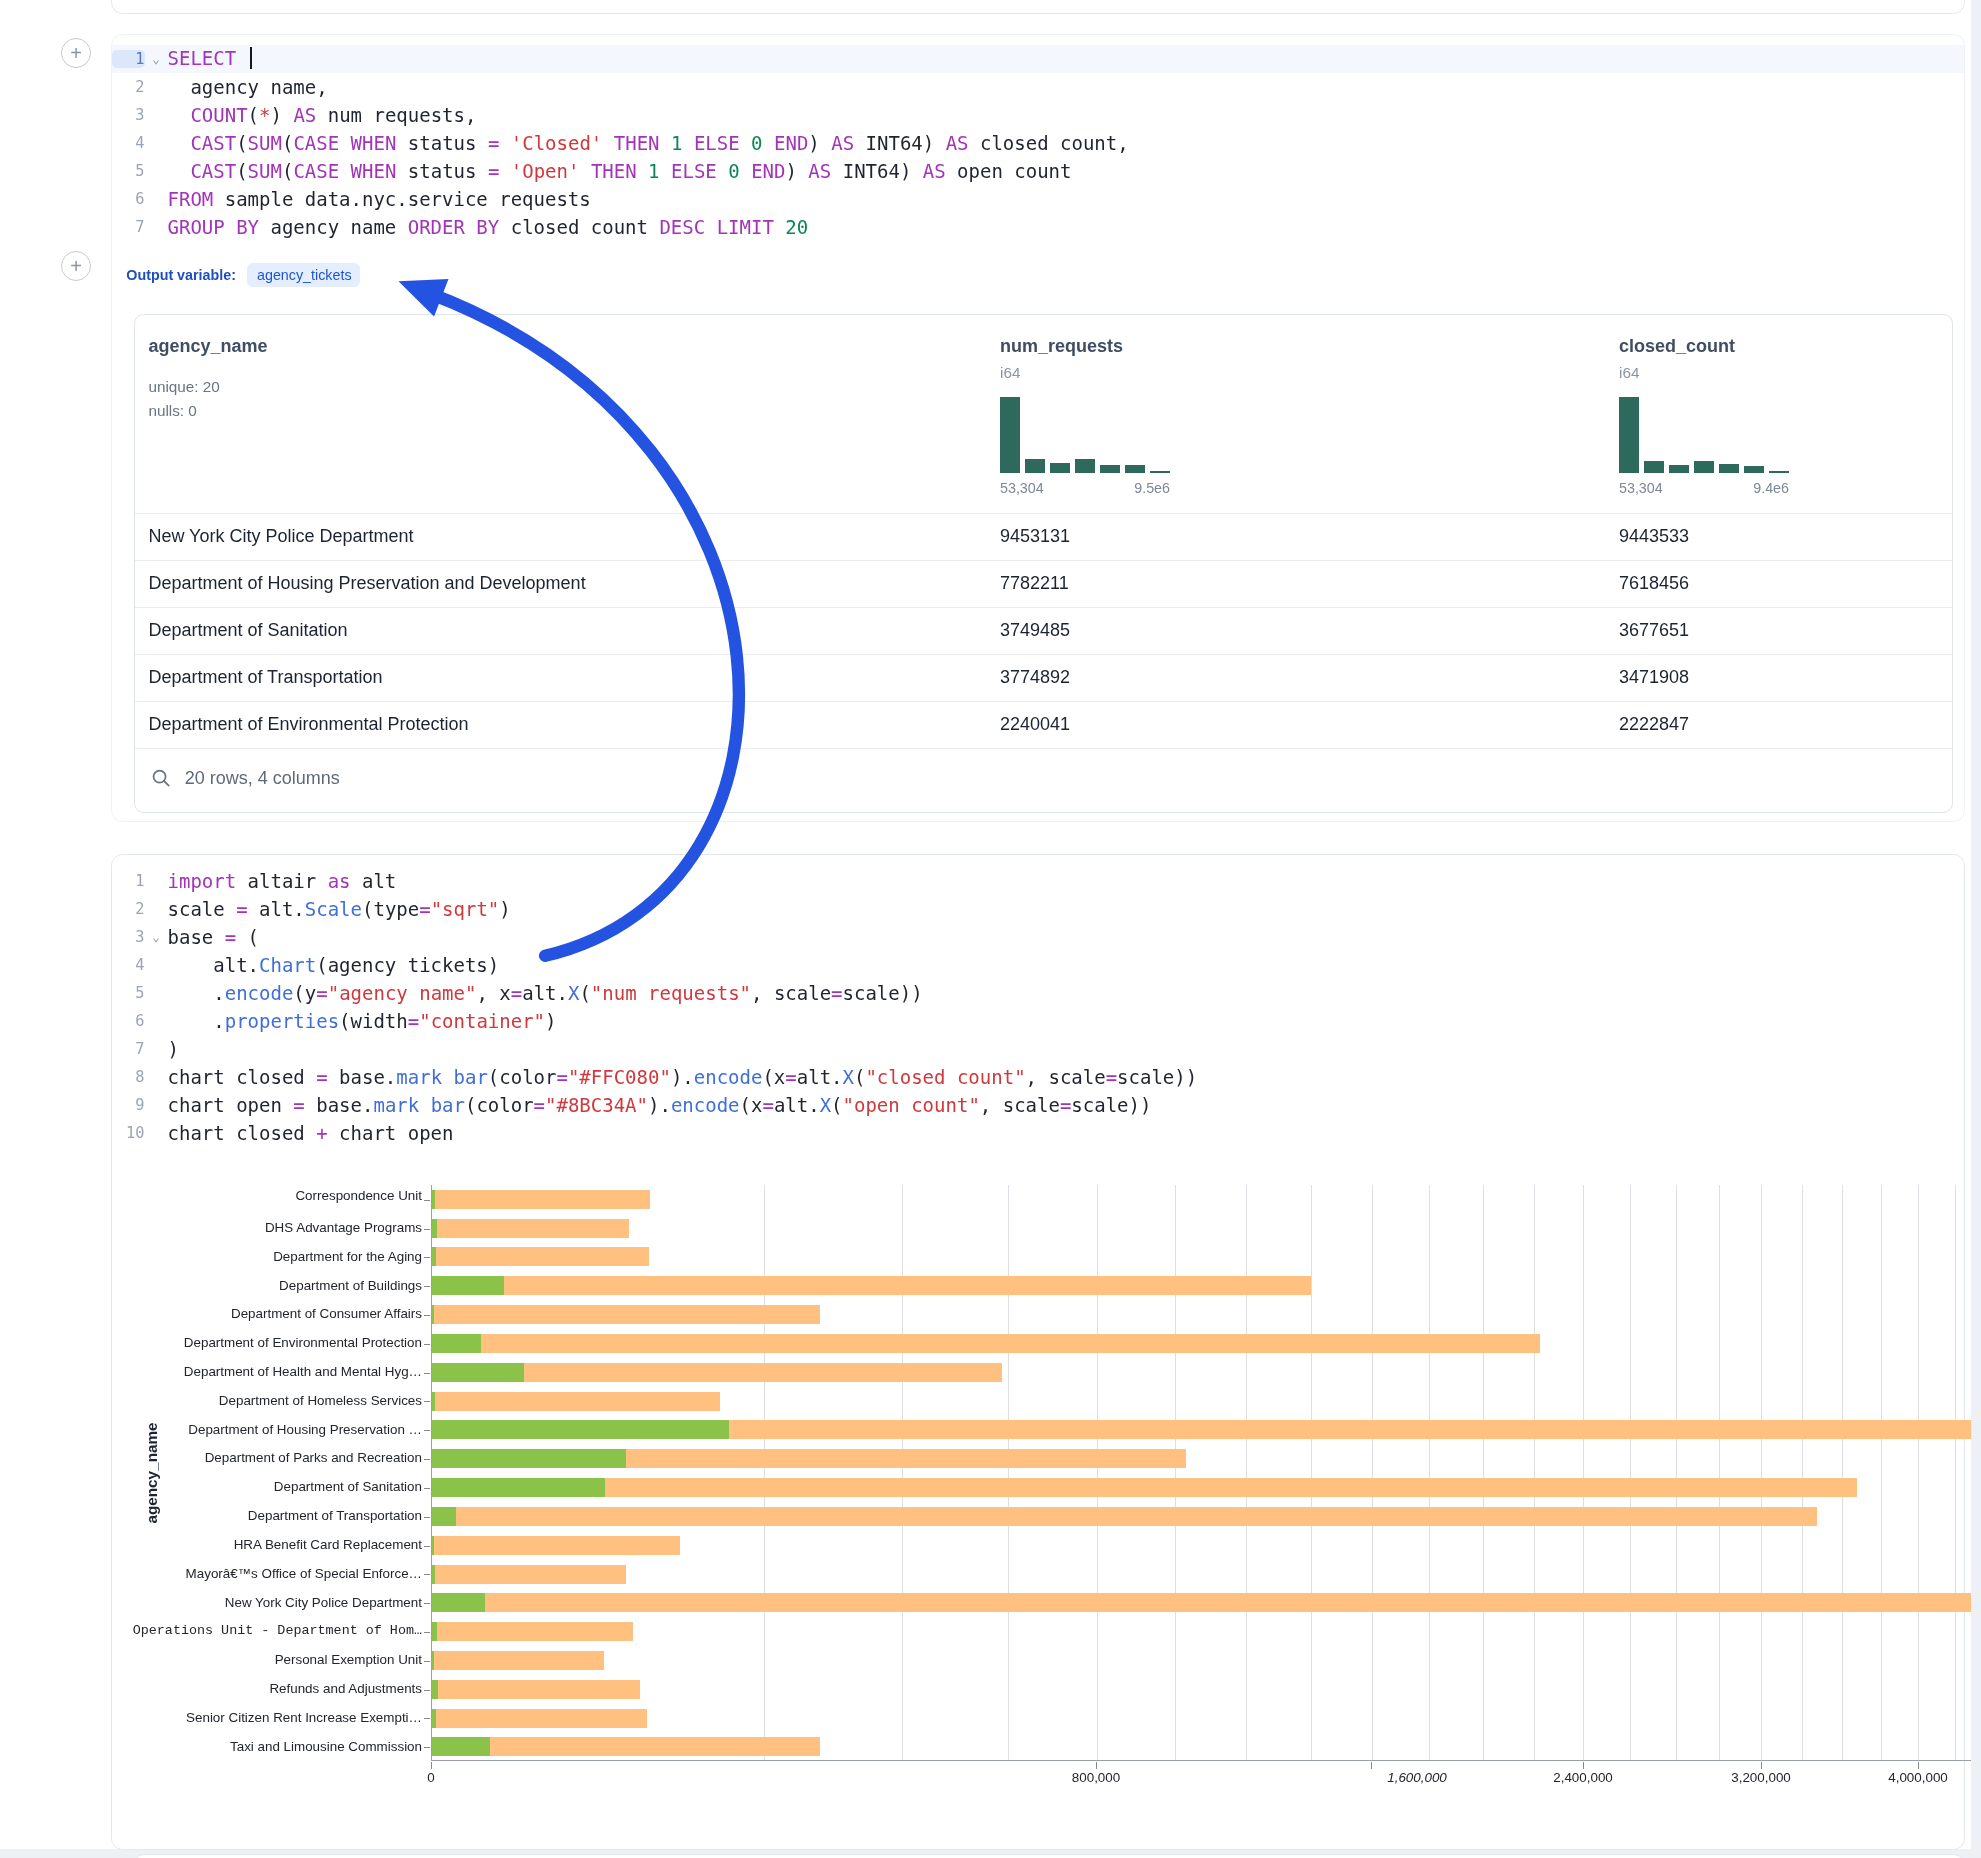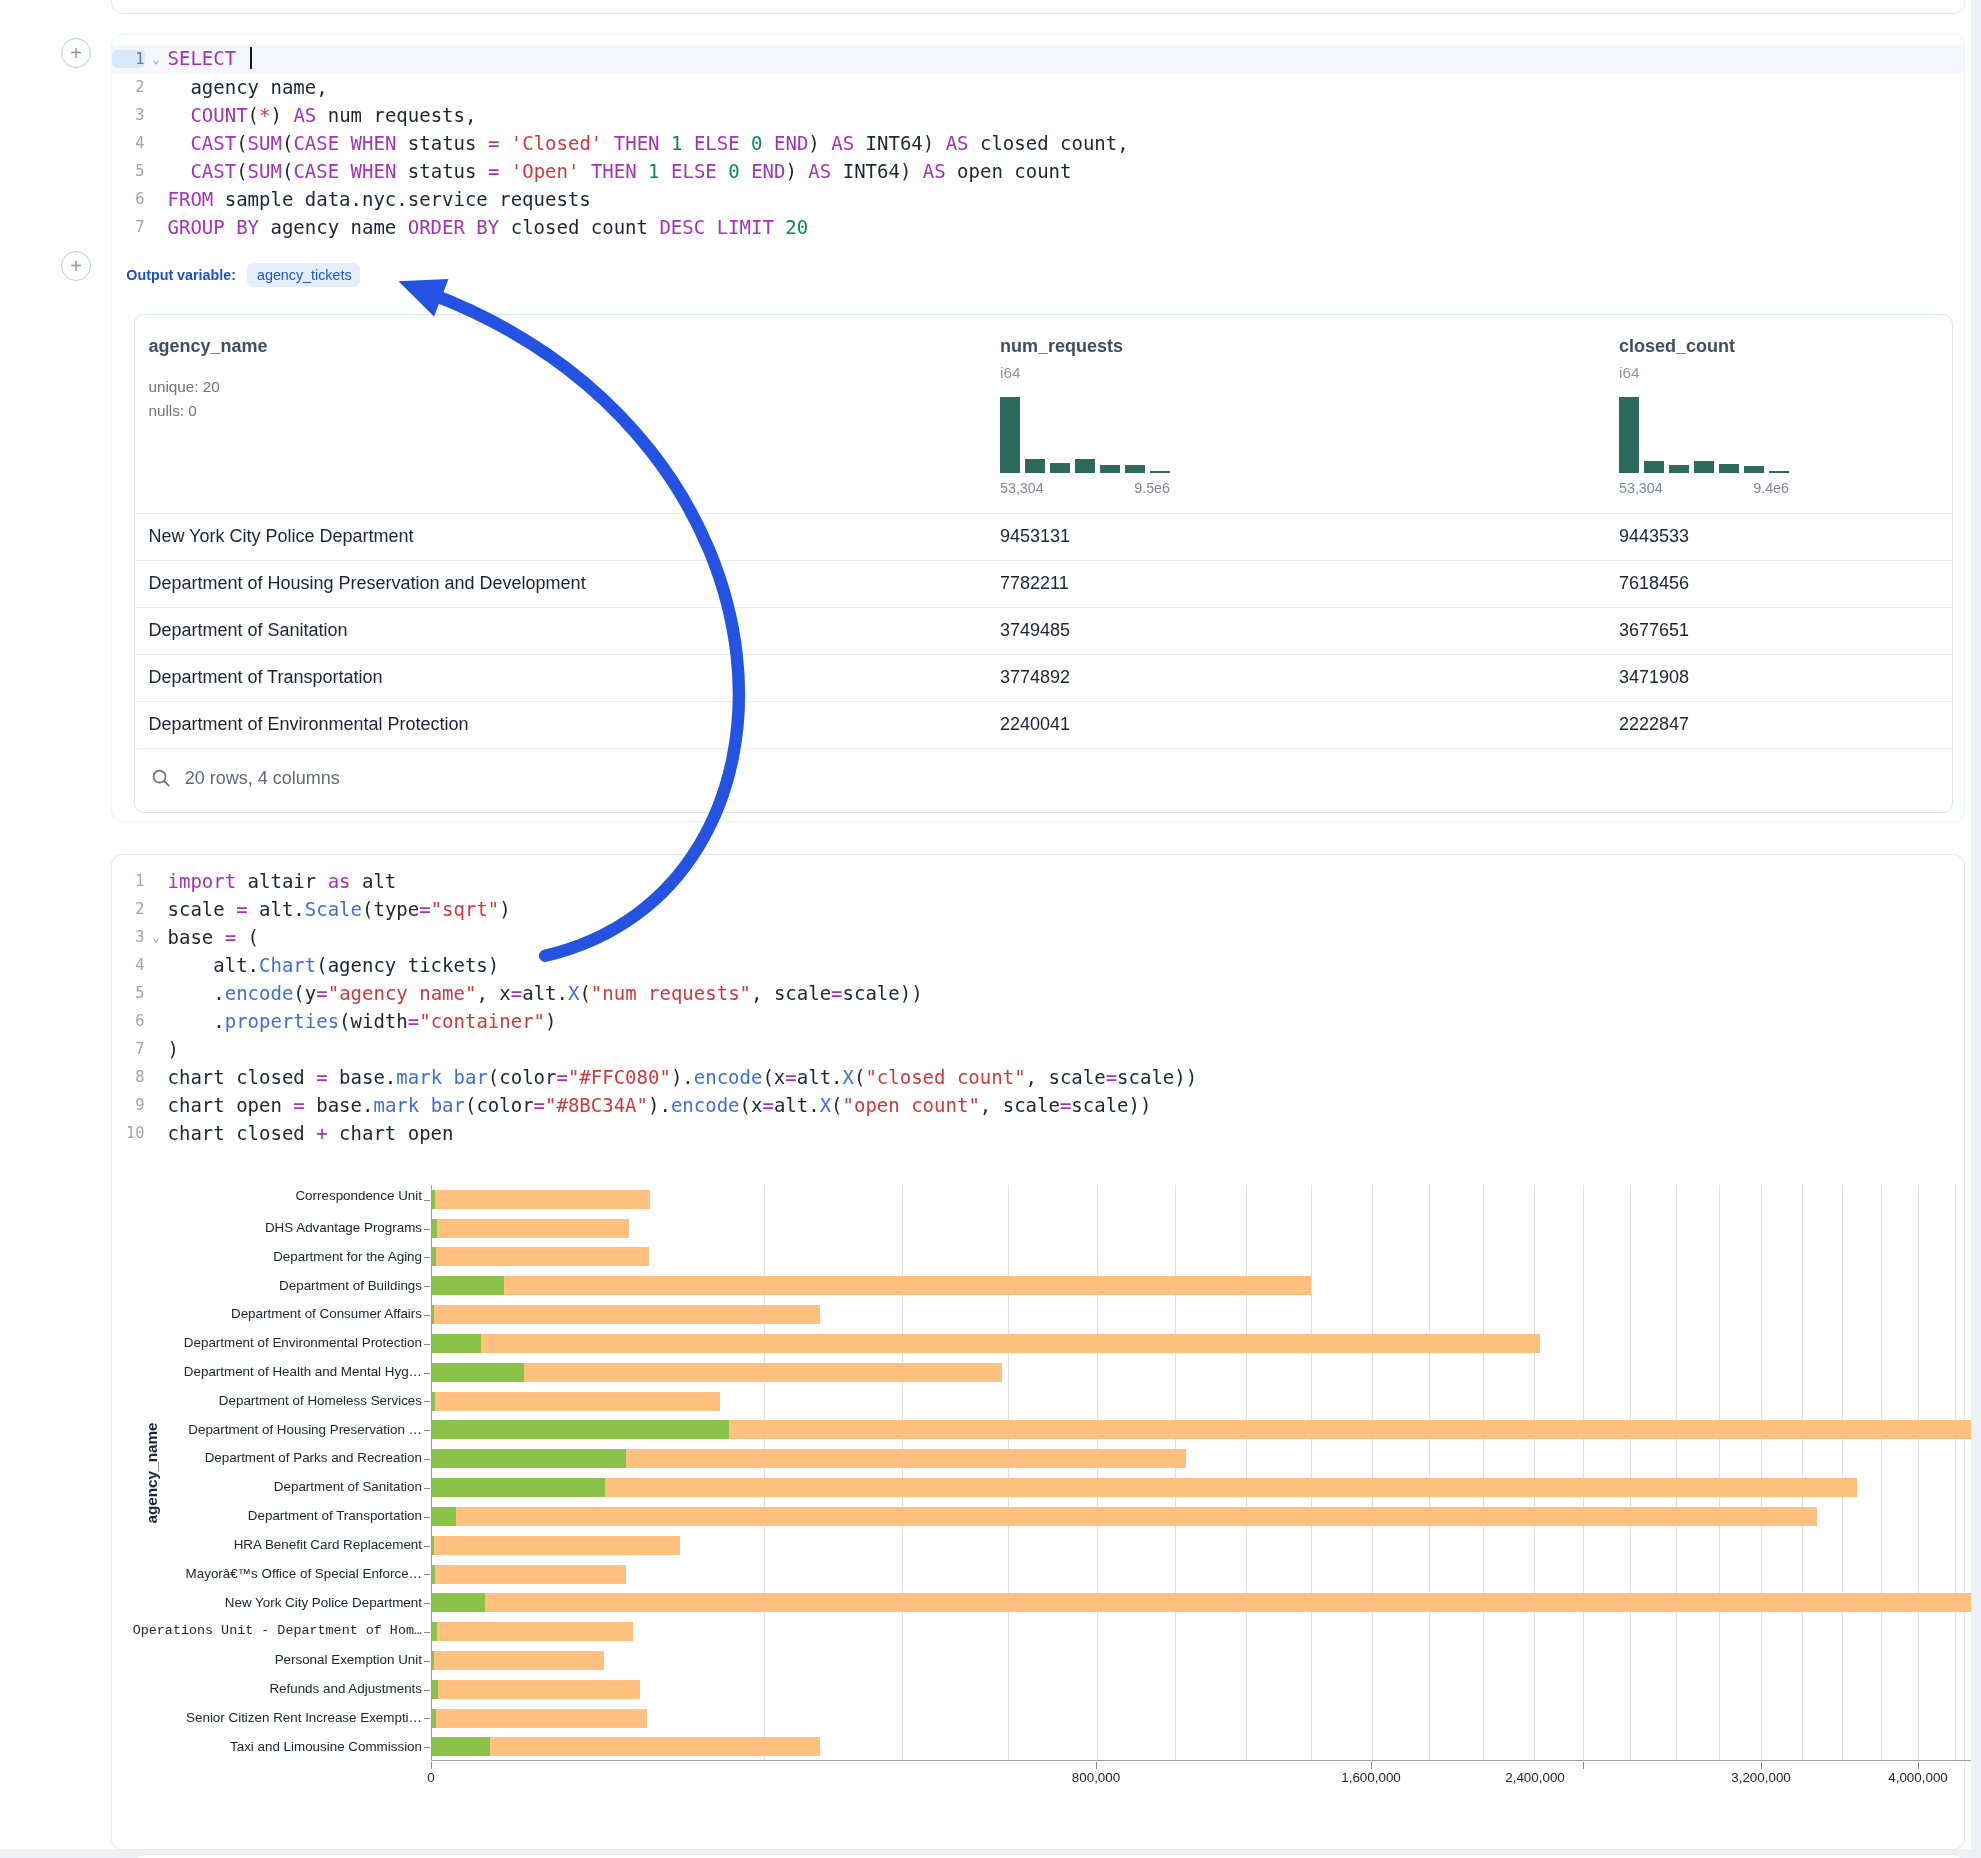--- a/index.html
+++ b/index.html
@@ -304,22 +304,22 @@
         <div class="xtick" style="left: 319px;"></div>
         <div class="xtick" style="left: 984px;"></div>
         <div class="xtick" style="left: 1259px;"></div>
         <div class="xtick" style="left: 1471px;"></div>
         <div class="xtick" style="left: 1649px;"></div>
         <div class="xtick" style="left: 1806px;"></div>
       </div>
     <div id="xlabels">
         <div class="xlabel" style="left: 319px;">0</div>
         <div class="xlabel" style="left: 984px;">800,000</div>
-        <div class="xlabel" style="left: 1259px;">1,600,000</div>
-        <div class="xlabel" style="left: 1423px;">2,400,000</div>
+        <div class="xlabel" style="left: 1305px; font-style: italic;">1,600,000</div>
+        <div class="xlabel" style="left: 1471px;">2,400,000</div>
         <div class="xlabel" style="left: 1649px;">3,200,000</div>
         <div class="xlabel" style="left: 1806px;">4,000,000</div>
       </div>
     <div id="y-title-anchor">
       <span id="y-title">agency_name</span>
     </div>
   </div>
 </div>
 
 <div class="cell-edge" id="next-edge"></div>

